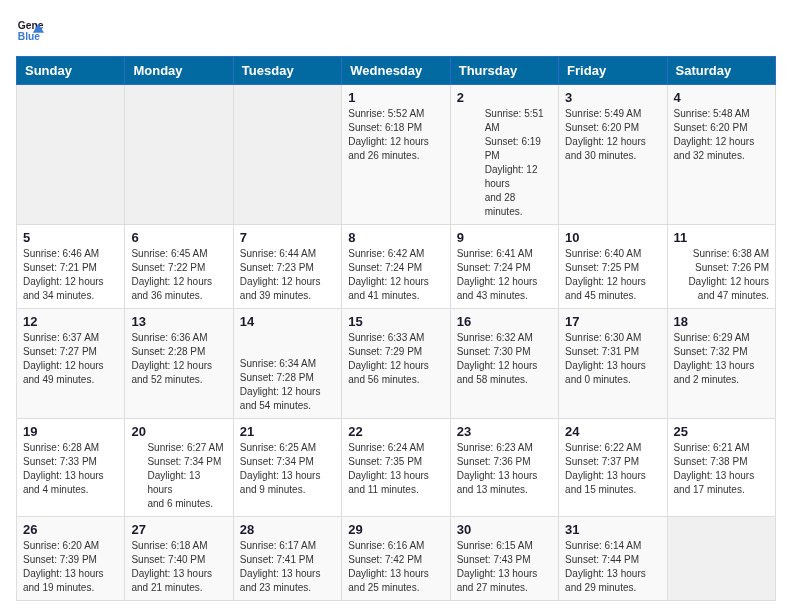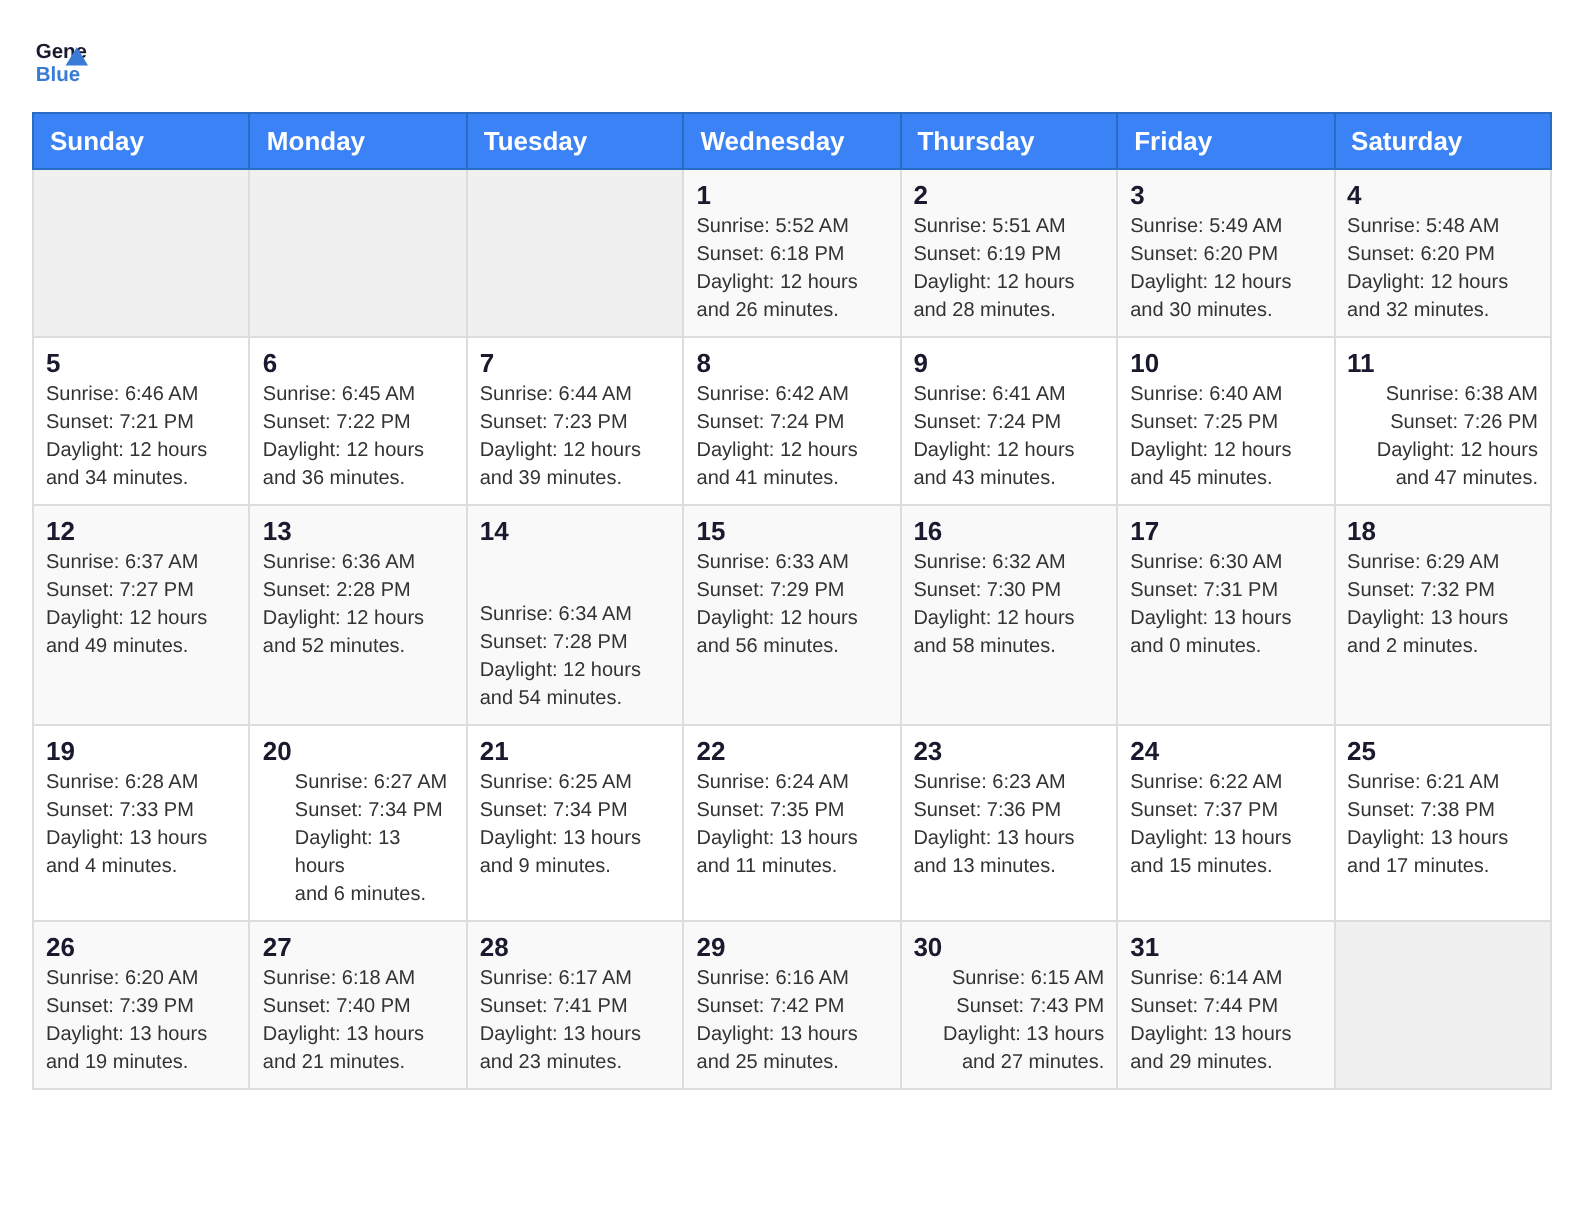--- a/index.html
+++ b/index.html
@@ -37,21 +37,21 @@
       font-size: 16px;
       color: #333;
       margin-top: 2px;
     }
     .calendar {
       width: 100%;
       border-collapse: collapse;
       border: 1px solid #ccc;
     }
     .calendar th {
-      background: #3b82f6;
+      background: #0369a1;
       color: #fff;
       font-size: 13px;
       font-weight: bold;
       text-align: left;
       padding: 6px 8px;
       border: 1px solid #2a6bc5;
     }
     .calendar td {
       vertical-align: top;
       padding: 5px 6px;
@@ -124,21 +124,21 @@
         <td class="empty-cell"></td>
         <td>
           <span class="day-num">1</span>
           <div class="day-info" style="white-space: pre-line;">Sunrise: 5:52 AM
 Sunset: 6:18 PM
 Daylight: 12 hours
 and 26 minutes.</div>
         </td>
         <td>
           <span class="day-num">2</span>
-          <div class="day-info" style="white-space: pre-line;">Sunrise: 5:51 AM
+          <div class="day-info" style="white-space: pre-line; margin-left: 28px;">Sunrise: 5:51 AM
 Sunset: 6:19 PM
 Daylight: 12 hours
 and 28 minutes.</div>
         </td>
         <td>
           <span class="day-num">3</span>
           <div class="day-info" style="white-space: pre-line;">Sunrise: 5:49 AM
 Sunset: 6:20 PM
 Daylight: 12 hours
 and 30 minutes.</div>
@@ -328,21 +328,21 @@
         </td>
         <td>
           <span class="day-num">29</span>
           <div class="day-info" style="white-space: pre-line;">Sunrise: 6:16 AM
 Sunset: 7:42 PM
 Daylight: 13 hours
 and 25 minutes.</div>
         </td>
         <td>
           <span class="day-num">30</span>
-          <div class="day-info" style="white-space: pre-line; text-align: right;">Sunrise: 6:15 AM
+          <div class="day-info" style="white-space: pre-line;">Sunrise: 6:15 AM
 Sunset: 7:43 PM
 Daylight: 13 hours
 and 27 minutes.</div>
         </td>
         <td>
           <span class="day-num">31</span>
           <div class="day-info" style="white-space: pre-line;">Sunrise: 6:14 AM
 Sunset: 7:44 PM
 Daylight: 13 hours
 and 29 minutes.</div>

